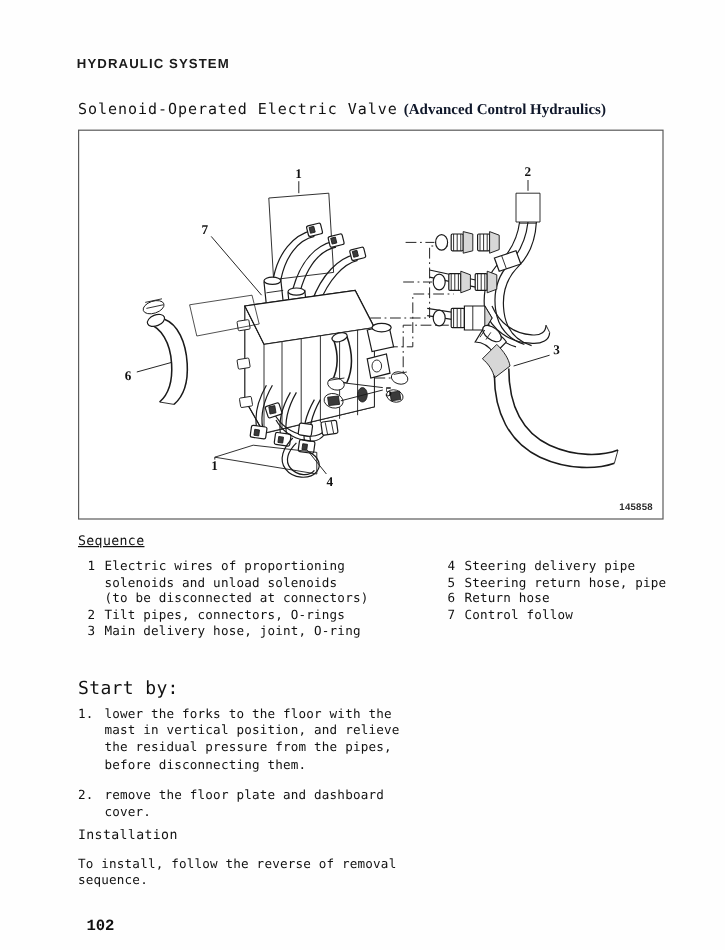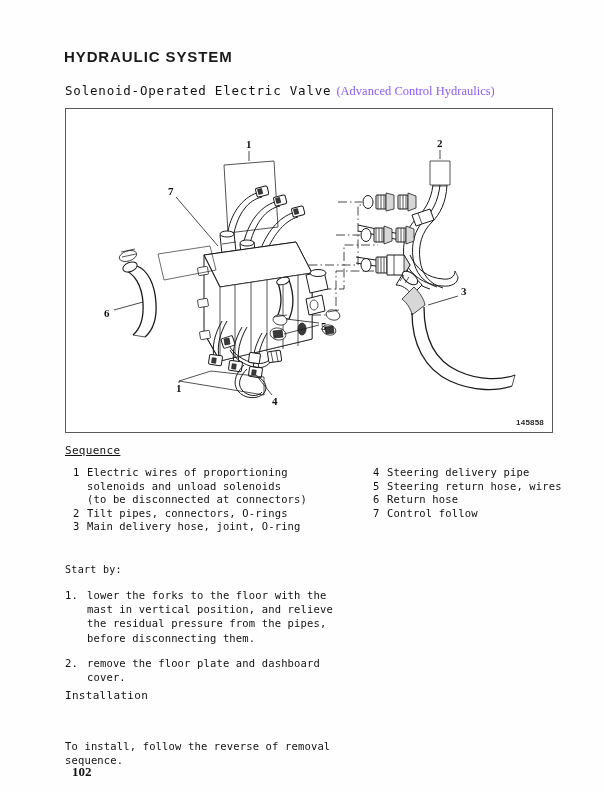--- a/index.html
+++ b/index.html
@@ -20,21 +20,21 @@
     inset: 0;
     background: #fefefe;
   }
 
   
   .running-header {
     position: absolute;
     left: 64px;
     top: 48px;
     font-family: "Liberation Sans", sans-serif;
-    font-size: 15px;
+    font-size: 11px;
     font-weight: bold;
     letter-spacing: 0.9px;
     color: #1a1a1a;
   }
 
   
   .section-title {
     position: absolute;
     left: 65px;
     top: 80px;
@@ -42,23 +42,23 @@
   }
   .section-title .main {
     font-family: "DejaVu Sans Mono", monospace;
     font-size: 12.5px;
     letter-spacing: 0.8px;
     color: #111;
   }
   .section-title .paren {
     font-family: "Liberation Serif", serif;
     font-size: 12.5px;
-    font-weight: normal;
+    font-weight: bold;
     letter-spacing: 0px;
-    color: #8b5cf6;
+    color: #0f172a;
     margin-left: 5px;
   }
 
   
   .figure-frame {
     position: absolute;
     left: 65px;
     top: 108px;
     width: 488px;
     height: 325px;
@@ -123,21 +123,21 @@
     flex: 1 1 auto;
     white-space: pre-line;
   }
 
   
   .startby-heading {
     position: absolute;
     left: 65px;
     top: 564px;
     font-family: "DejaVu Sans Mono", monospace;
-    font-size: 10px;
+    font-size: 15px;
     letter-spacing: 0.3px;
   }
   .startby-list {
     position: absolute;
     left: 65px;
     top: 588px;
     width: 320px;
   }
   .sb-item {
     display: flex;
@@ -170,29 +170,28 @@
     position: absolute;
     left: 65px;
     top: 713px;
     width: 300px;
     font-family: "DejaVu Sans Mono", monospace;
     font-size: 10.5px;
     line-height: 14.2px;
     letter-spacing: 0.15px;
     color: #111;
     white-space: pre-line;
-    margin-top: 26px;
   }
 
   
   .page-number {
     position: absolute;
     left: 72px;
     top: 764px;
-    font-family: Liberation Serif, serif;
+    font-family: Liberation Mono, monospace;
     font-size: 13px;
     font-weight: bold;
     color: #111;
   }
 
   
   .ln   { fill: none; stroke: #1b1b1b; stroke-width: 1; }
   .ln-t { fill: none; stroke: #1b1b1b; stroke-width: 0.75; }
   .ln-h { fill: none; stroke: #1b1b1b; stroke-width: 1.3; }
   .lead { fill: none; stroke: #1b1b1b; stroke-width: 0.8; }
@@ -508,21 +507,21 @@
       </div>
     </div>
 
     <div class="seq-col right">
       <div class="seq-item">
         <span class="seq-num">4</span>
         <span class="seq-text">Steering delivery pipe</span>
       </div>
       <div class="seq-item">
         <span class="seq-num">5</span>
-        <span class="seq-text">Steering return hose, wires</span>
+        <span class="seq-text">Steering return hose, pipe</span>
       </div>
       <div class="seq-item">
         <span class="seq-num">6</span>
         <span class="seq-text">Return hose</span>
       </div>
       <div class="seq-item">
         <span class="seq-num">7</span>
         <span class="seq-text">Control follow</span>
       </div>
     </div>

